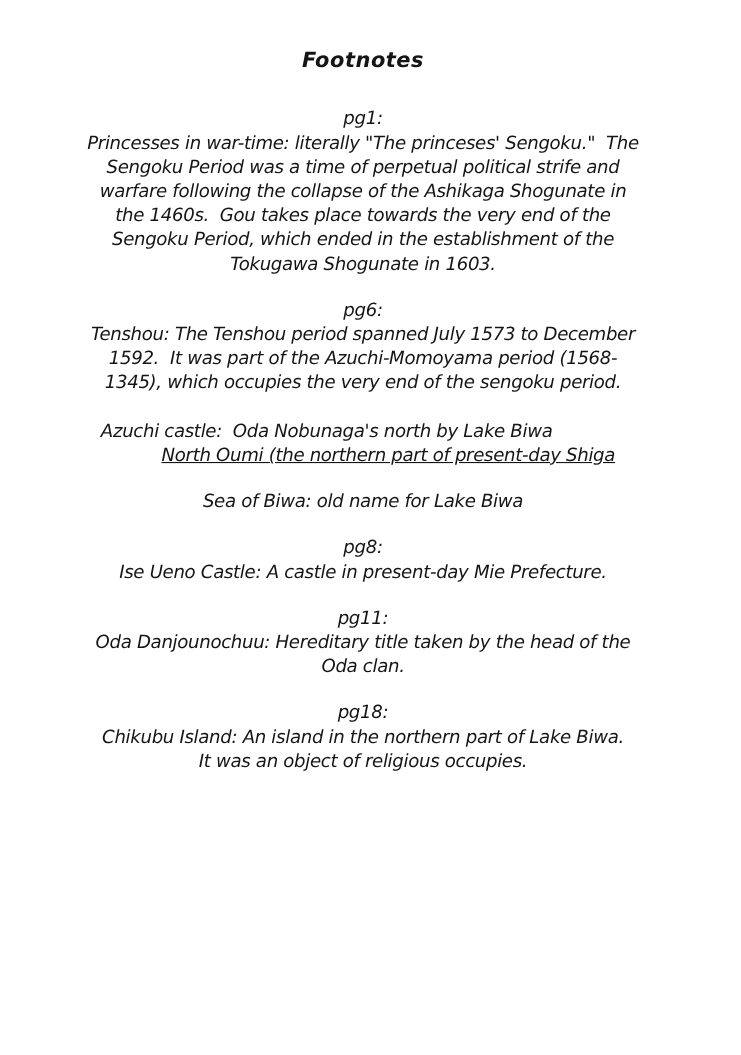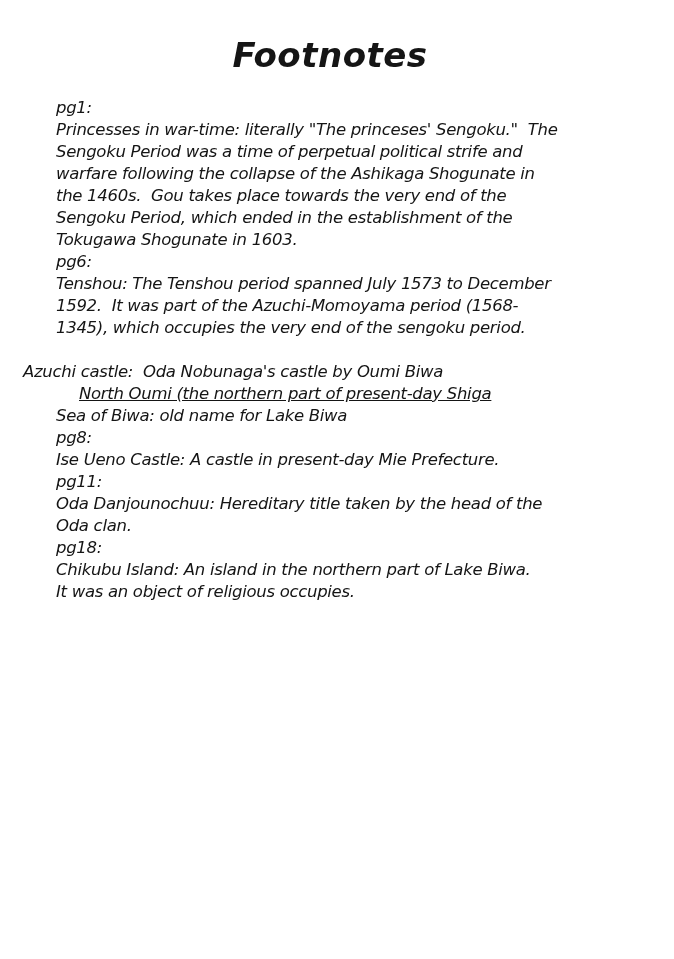--- a/index.html
+++ b/index.html
@@ -13,37 +13,38 @@
     height: 959px;
     background: #ffffff;
     box-sizing: border-box;
     padding: 38px 70px 0 56px;
     color: #151515;
     font-family: "DejaVu Sans", sans-serif;
     font-style: italic;
     overflow: hidden;
   }
   .title {
-    font-size: 34px;
+    font-size: 19px;
     line-height: 35px;
     font-weight: bold;
     text-align: center;
     letter-spacing: 0.5px;
     margin: 0 0 24px 0;
   }
   .footnote + .footnote {
+    margin-top: 20px;
   }
   .para + .para {
     margin-top: 22px;
   }
   .label, .line {
     font-size: 16.5px;
     line-height: 22px;
     letter-spacing: -0.3px;
-    text-align: left;
+    text-align: center;
     white-space: pre;
   }
   
   .para-azuchi .line:nth-child(1) { transform: translateX(-33px); }
   .para-azuchi .line:nth-child(2) { transform: translateX(23px); text-decoration: underline; }
   .para-azuchi .line:nth-child(3) { transform: translateX(-12px); }
 </style>
 </head>
 <body>
 
@@ -64,21 +65,21 @@
   </section>
 
   <section class="footnote">
     <div class="label">pg6:</div>
     <div class="para">
       <div class="line">Tenshou: The Tenshou period spanned July 1573 to December</div>
       <div class="line">1592.  It was part of the Azuchi-Momoyama period (1568-</div>
       <div class="line">1345), which occupies the very end of the sengoku period.</div>
     </div>
     <div class="para para-azuchi">
-      <div class="line">Azuchi castle:  Oda Nobunaga's castle by Oumi Biwa</div>
+      <div class="line">Azuchi castle:  Oda Nobunaga's north by Lake Biwa</div>
       <div class="line">North Oumi (the northern part of present-day Shiga</div>
     </div>
   </section>
 
   <section class="footnote">
     <div class="para">
       <div class="line">Sea of Biwa: old name for Lake Biwa</div>
     </div>
   </section>
 

